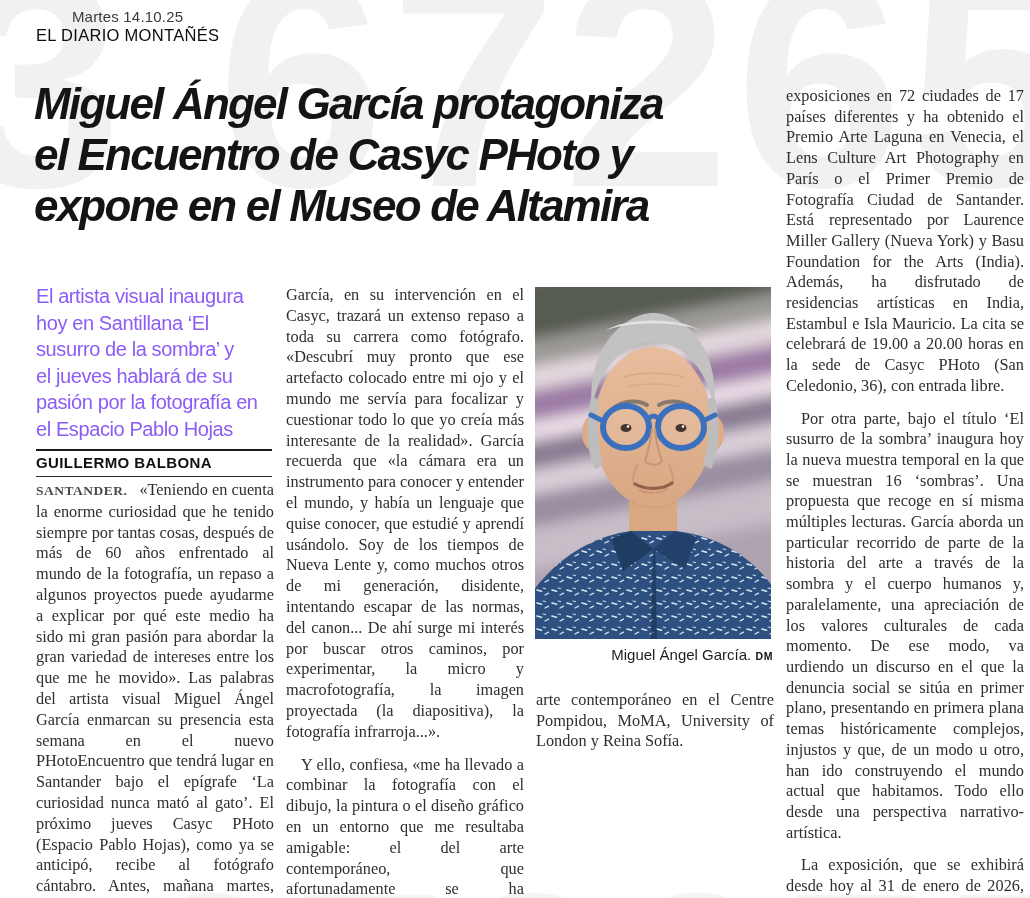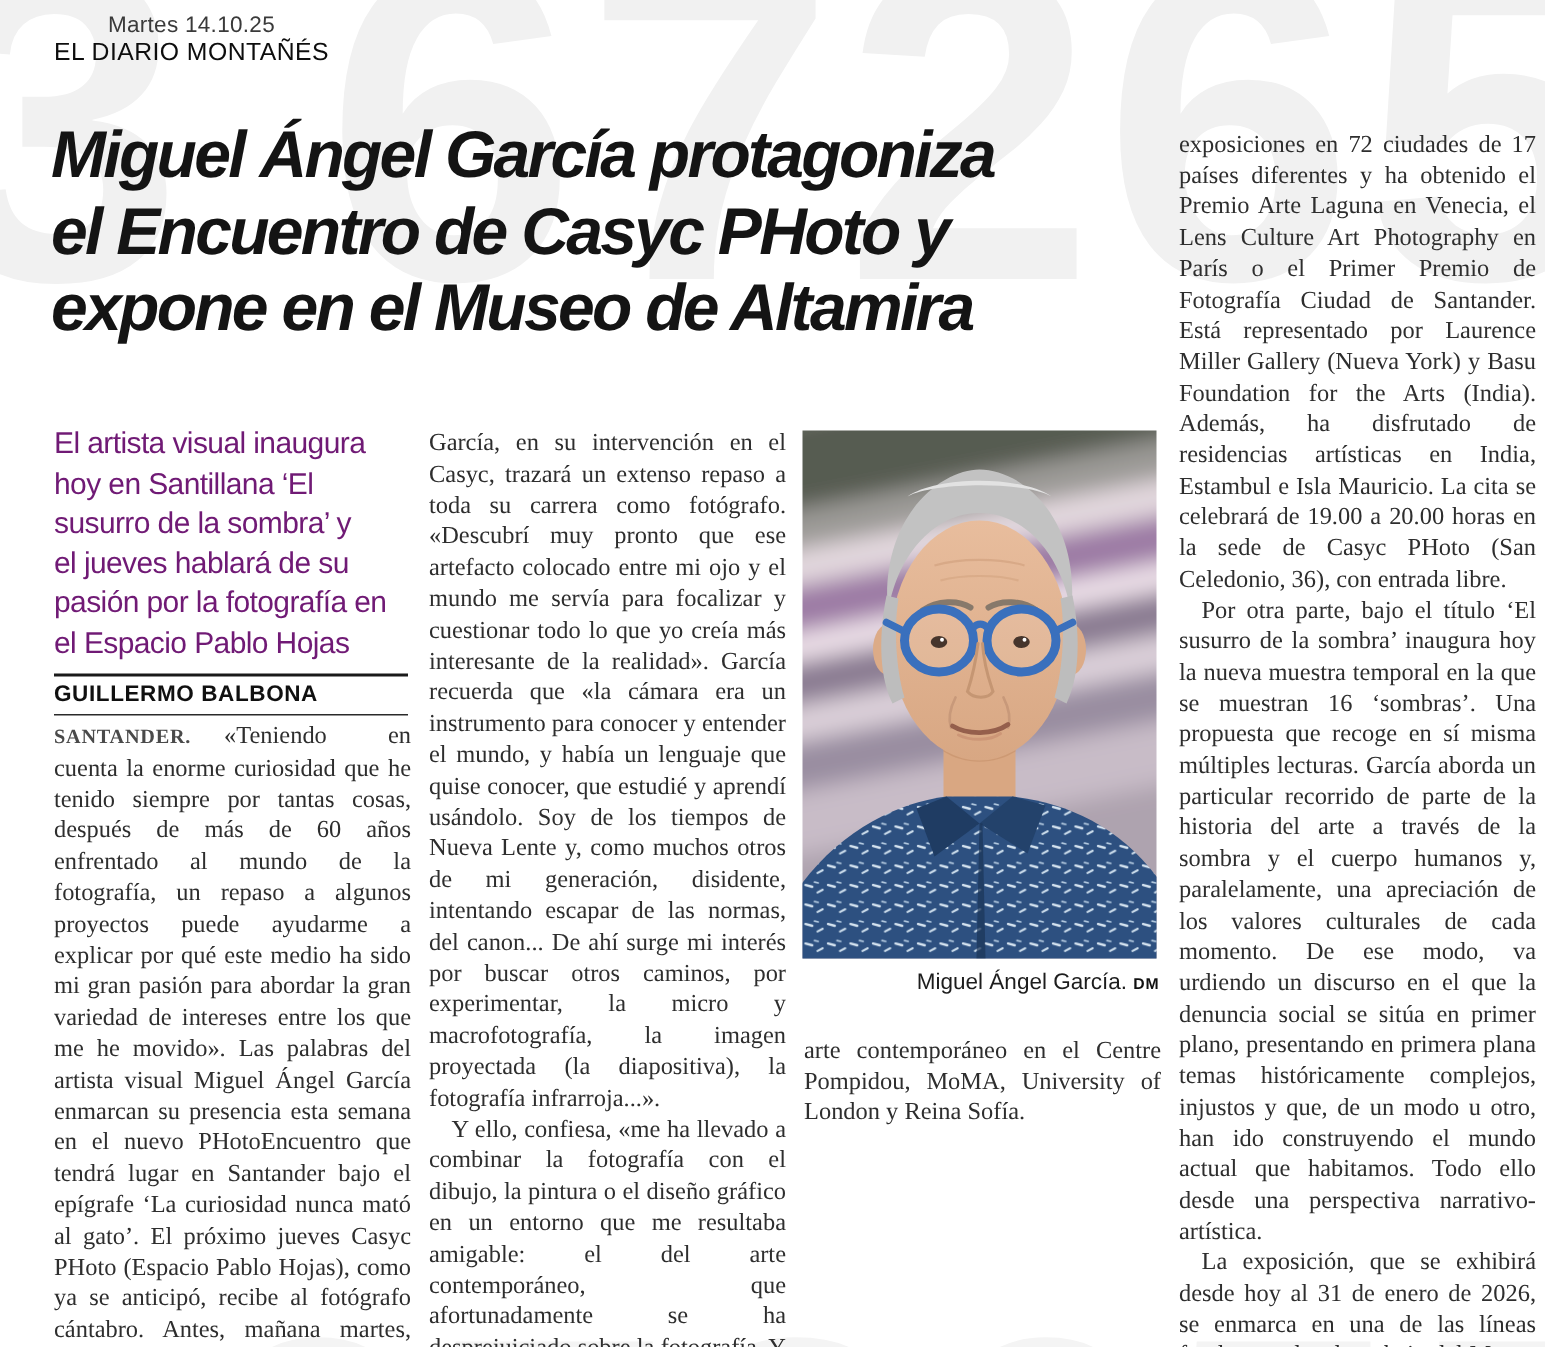--- a/index.html
+++ b/index.html
@@ -29,40 +29,40 @@
   .headline{
     left:34px;top:78px;width:748px;
     font-family:"Liberation Sans","DejaVu Sans",sans-serif;
     font-size:44px;line-height:51px;font-weight:700;letter-spacing:-1.8px;
     color:#141414;white-space:pre-line;margin:0;font-style:italic;
   }
   .standfirst{
     left:36px;top:283px;width:252px;
     font-family:"Liberation Sans","DejaVu Sans",sans-serif;
     font-size:20px;line-height:26.5px;letter-spacing:-0.4px;
-    color:#701a75;white-space:pre-line;
+    color:#8b5cf6;white-space:pre-line;
   }
   .rule{left:36px;width:236px;background:#1a1a1a;}
   .rule-a{top:449px;height:2px;}
   .rule-b{top:476px;height:1px;background:#2a2a2a;}
   .byline{
     left:36px;top:454px;
     font-family:"Liberation Sans","DejaVu Sans",sans-serif;
     font-size:15px;font-weight:700;color:#101010;letter-spacing:.4px;text-align:right;
   }
   .col{width:238px;font-size:16.3px;line-height:20.8px;text-align:justify;}
   .col p{margin:0;}
-  .col p.indent{text-indent:15px;}
+  .col p.indent{text-indent:15px;margin-top:12px;}
   .col1{left:36px;top:480px;}
   .col2{left:286px;top:285px;}
   .col3{left:536px;top:690px;line-height:20.6px;}
   .col4{left:786px;top:86px;line-height:20.7px;}
   .dateline{
     font-size:13.5px;font-weight:600;color:#4a4a4a;
-    letter-spacing:.5px;margin-right:22px;
+    letter-spacing:.5px;margin-right:12px;
   }
   .photo{left:535px;top:287px;width:236px;height:352px;}
   .photo svg{display:block;}
   .caption{
     left:535px;top:647px;width:238px;
     font-family:"Liberation Sans","DejaVu Sans",sans-serif;
     font-size:15px;color:#1d1d1d;
   }
   .credit{font-size:10.5px;font-weight:700;letter-spacing:.6px;color:#111;}
 </style>

